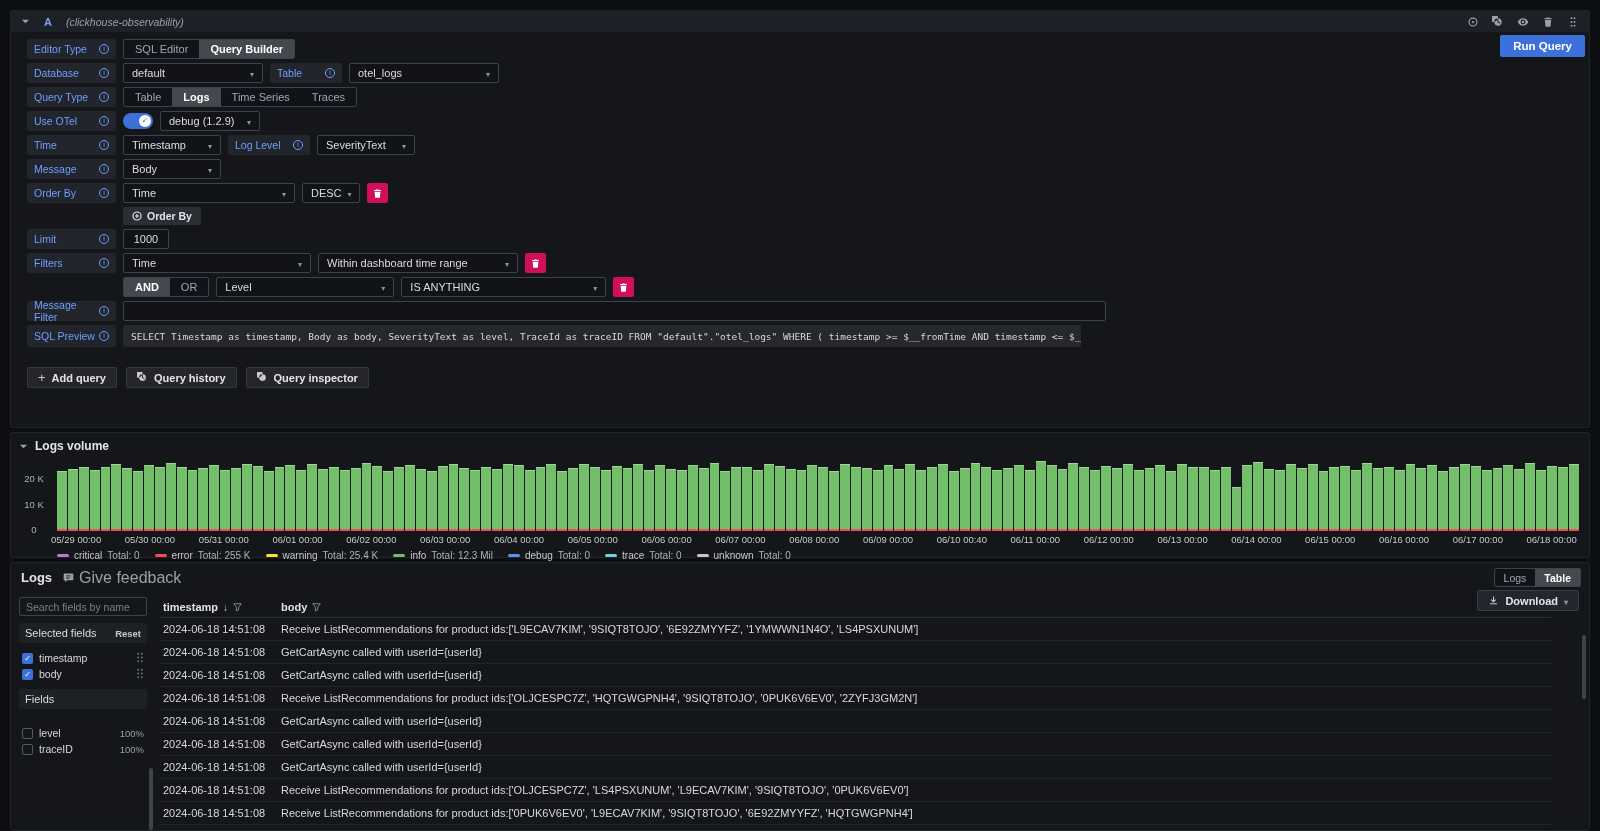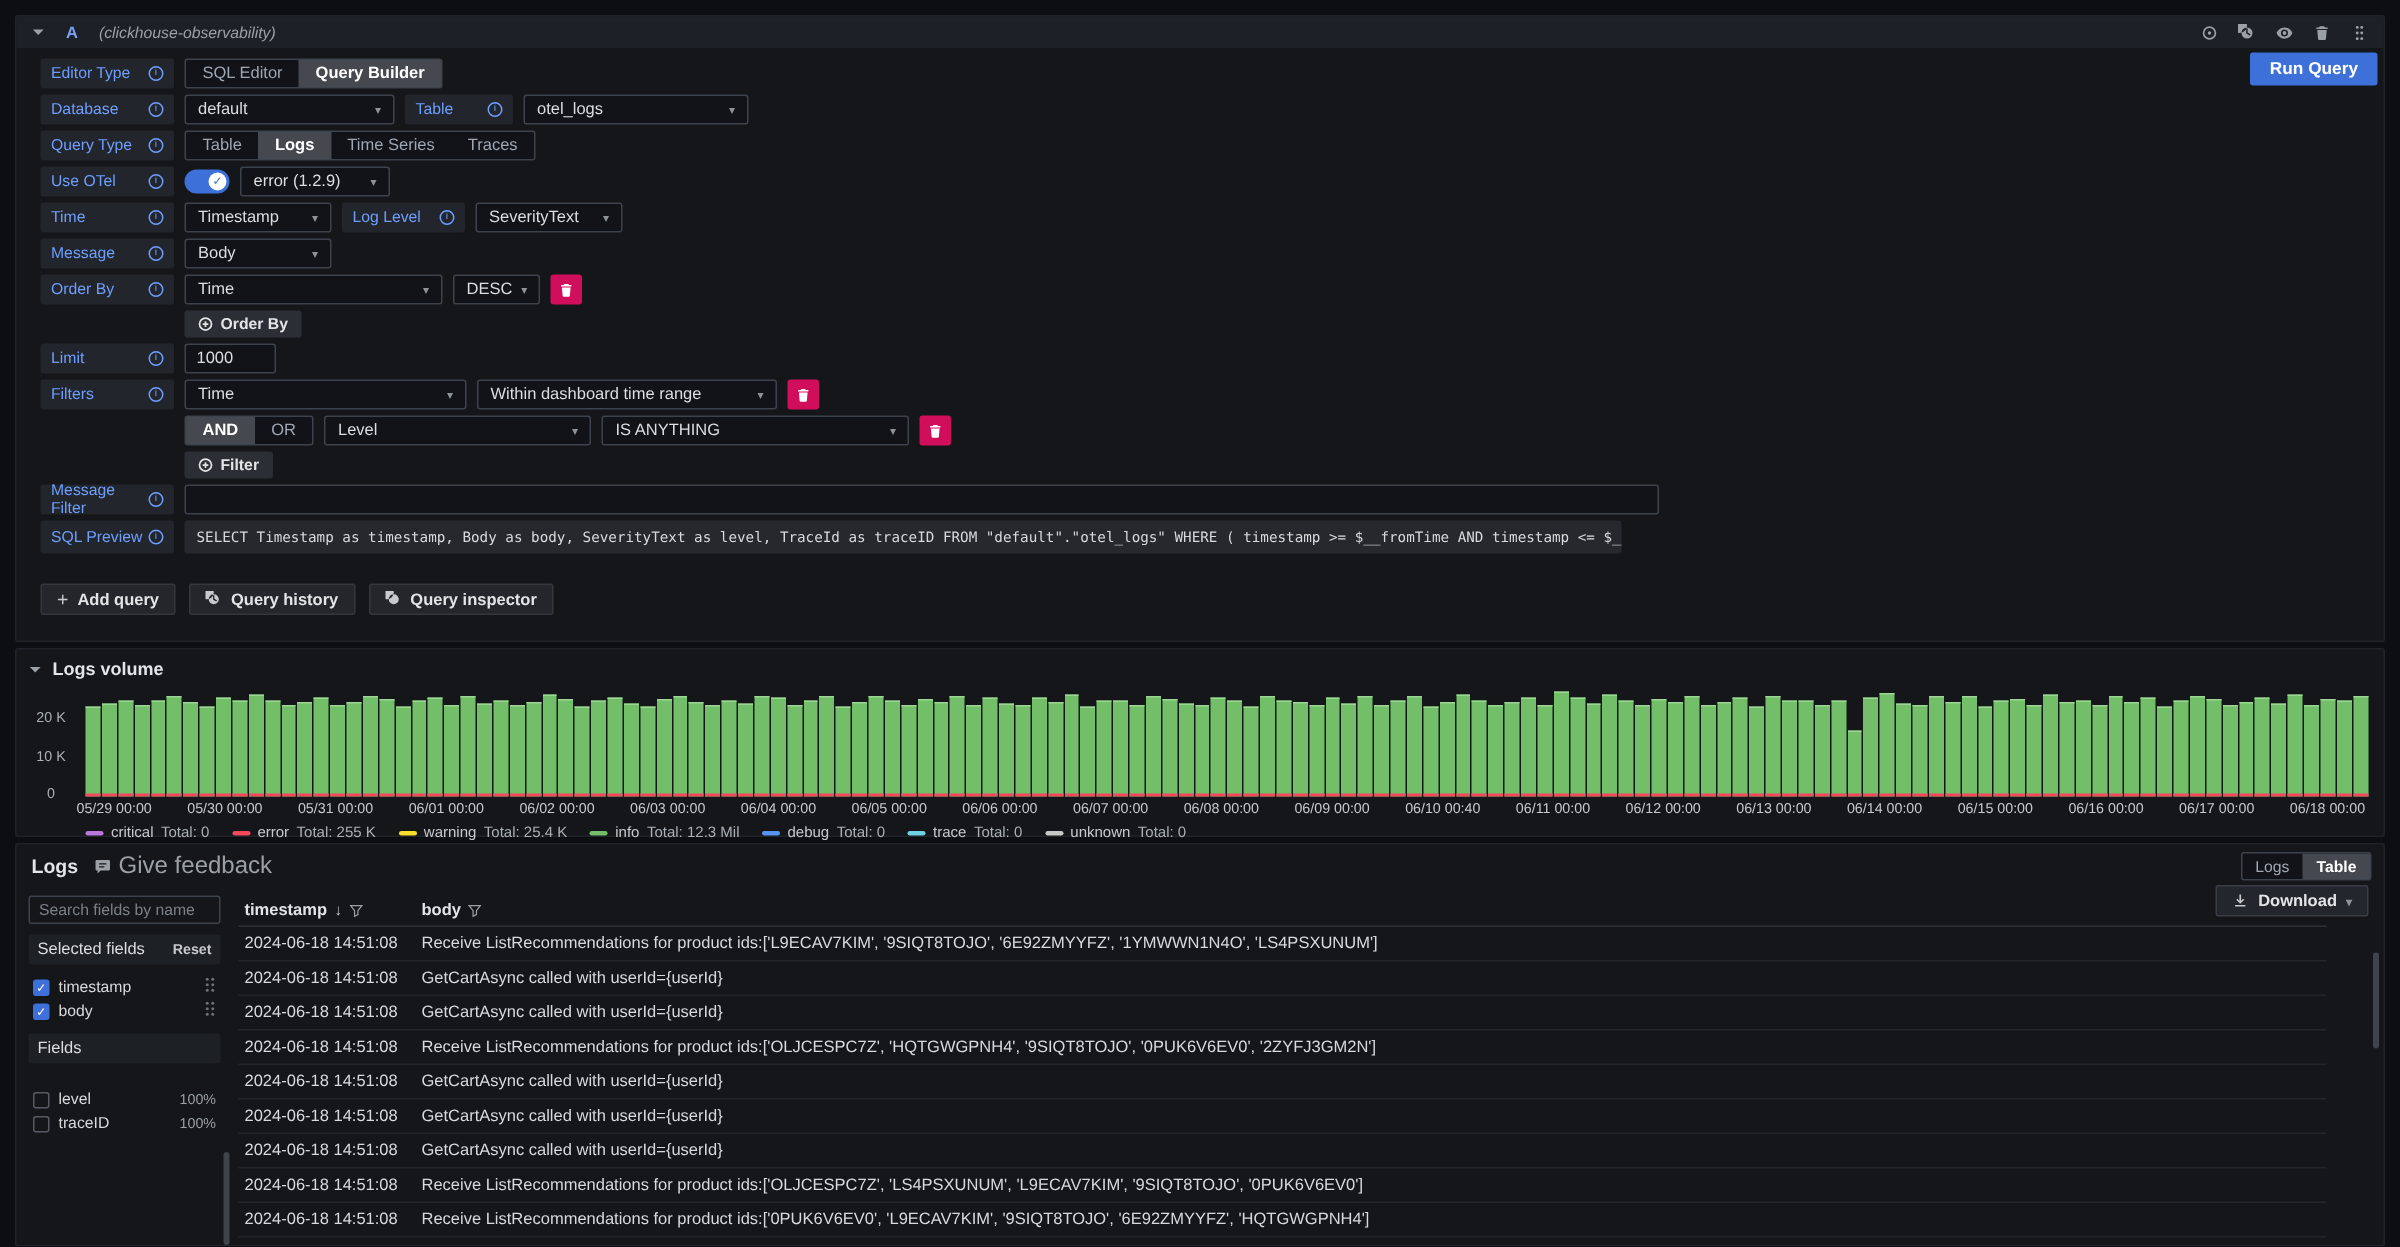--- a/index.html
+++ b/index.html
@@ -188,21 +188,21 @@
 
     <div class="row">
       <div class="flabel">
           <span>Use OTel</span>
           <span class="info-icon"></span>
         </div>
       <div class="toggle">
           <div class="knob"></div>
         </div>
       <div class="select" style="width:100px">
-          <span>error (1.2.9)</span>
+          <span>debug (1.2.9)</span>
           <span class="chev"></span>
         </div>
     </div>
 
 
     <div class="row">
       <div class="flabel">
           <span>Time</span>
           <span class="info-icon"></span>
         </div>
@@ -258,21 +258,21 @@
           </svg>
           <span>Order By</span>
         </div>
     </div>
 
     <div class="row">
       <div class="flabel">
           <span>Limit</span>
           <span class="info-icon"></span>
         </div>
-      <input class="input" style="width: 61px;" value="1000">
+      <input class="input" style="width: 46px; text-align: center;" value="1000">
     </div>
 
     <div class="row">
       <div class="flabel">
           <span>Filters</span>
           <span class="info-icon"></span>
         </div>
       <div class="select" style="width:188px">
           <span>Time</span>
           <span class="chev"></span>
@@ -297,29 +297,20 @@
           <span class="chev"></span>
         </div>
       <div class="select" style="width:205px">
           <span>IS ANYTHING</span>
           <span class="chev"></span>
         </div>
       <div class="trash-btn">
           <svg viewBox="0 0 16 16">
             <path d="M6 2h4l.5 1H13v1.4H3V3h2.5zM3.8 5.4h8.4l-.7 8a1 1 0 01-1 .9H5.5a1 1 0 01-1-.9z"></path>
           </svg>
-        </div>
-    </div>
-    <div class="row short indent">
-      <div class="ghost-btn">
-          <svg viewBox="0 0 12 12">
-            <circle cx="6" cy="6" r="4.8"></circle>
-            <path d="M6 3.7v4.6M3.7 6h4.6"></path>
-          </svg>
-          <span>Filter</span>
         </div>
     </div>
 
     <div class="row">
       <div class="flabel">
           <span>Message Filter</span>
           <span class="info-icon"></span>
         </div>
       <input class="input" style="width: 983px;" value="">
     </div>

